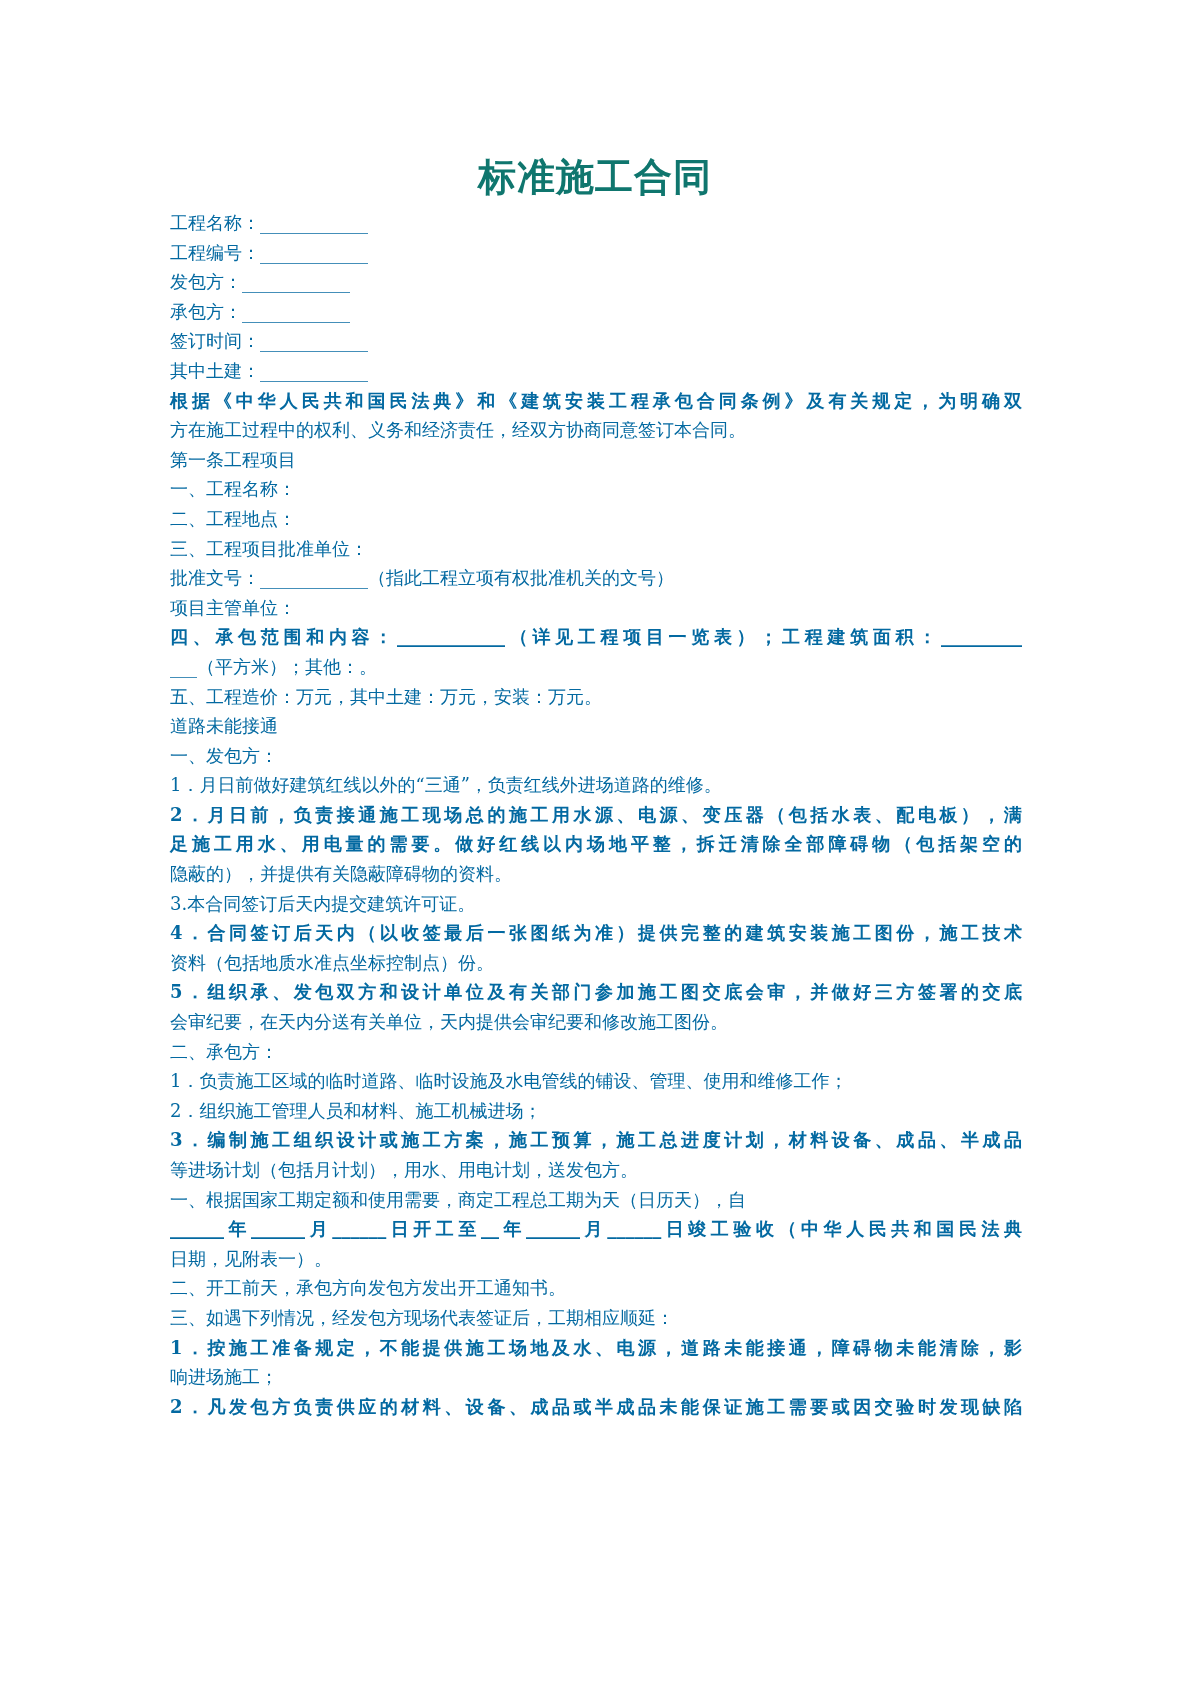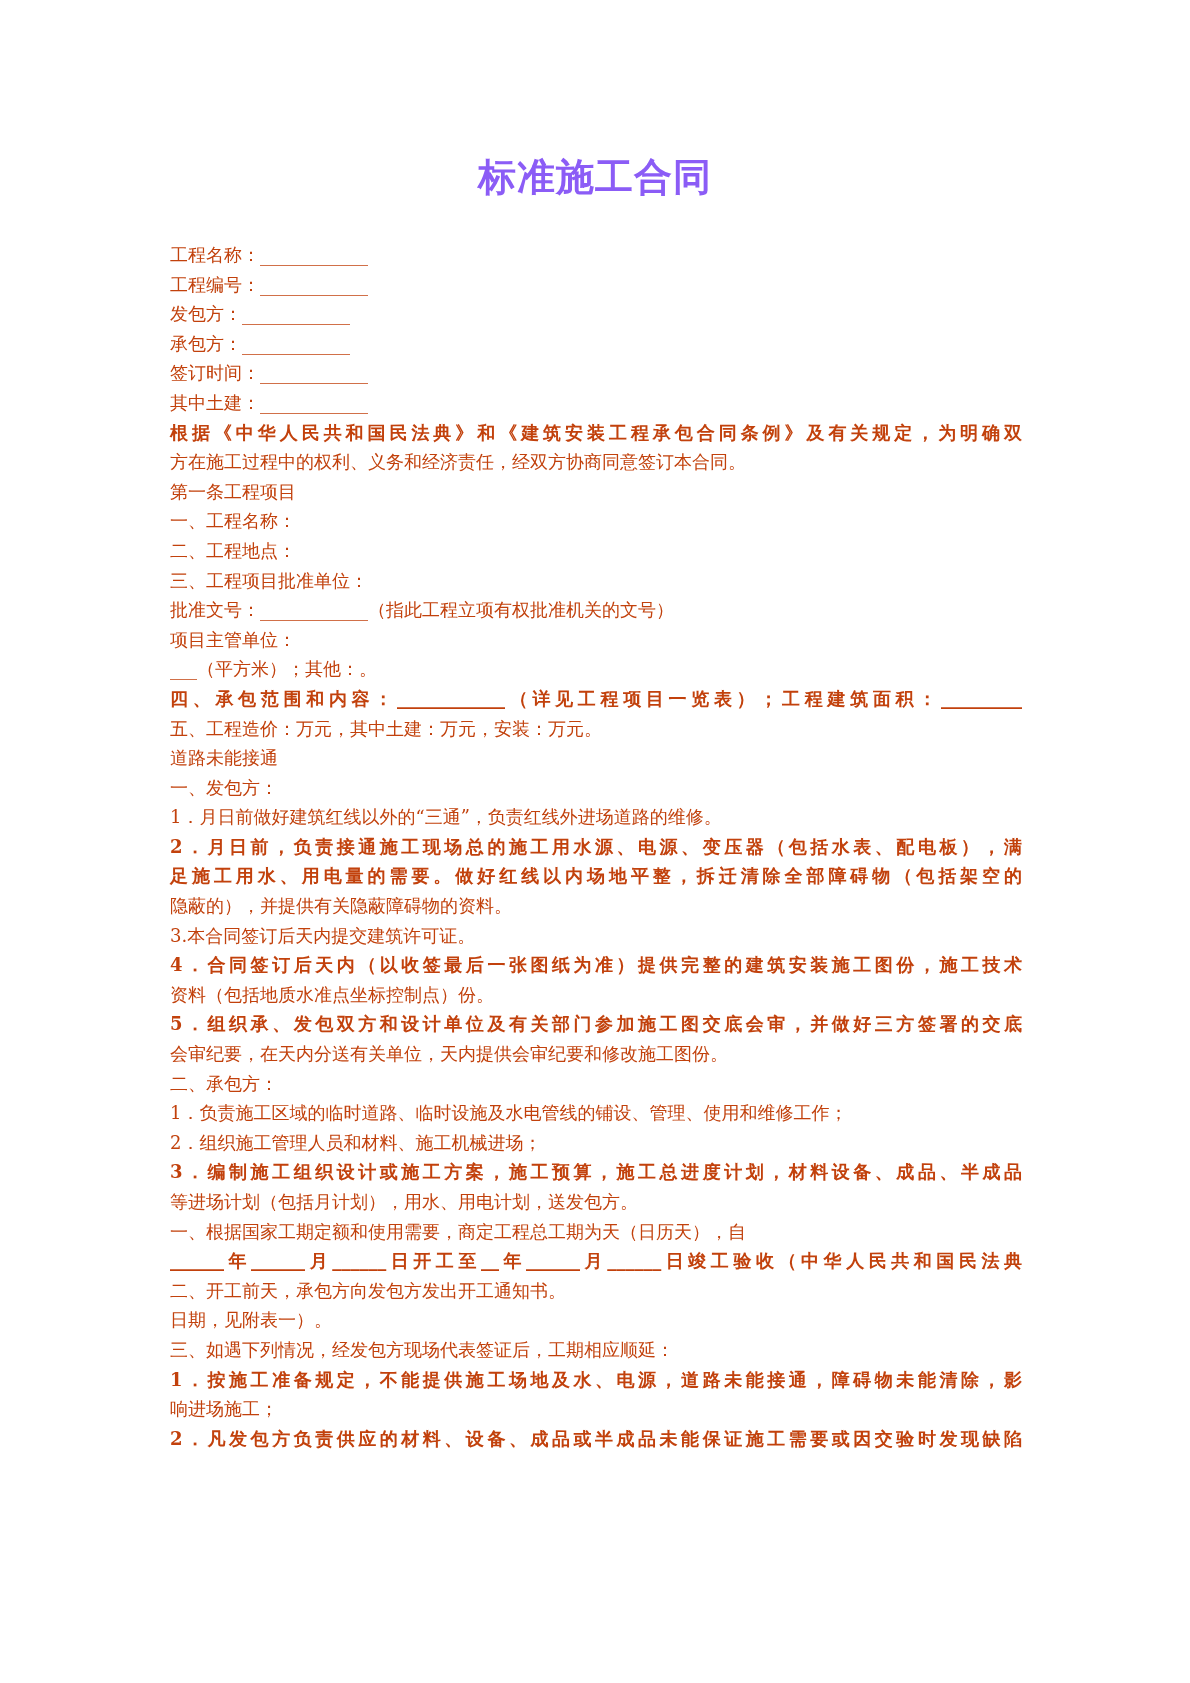--- a/index.html
+++ b/index.html
@@ -1,25 +1,25 @@
 <!DOCTYPE html>
 <html><head>
 <meta charset="utf-8">
 <style>
   html, body { margin: 0; padding: 0; background: #ffffff; }
   body { width: 1190px; height: 1683px; position: relative; overflow: hidden; }
   .page { position: absolute; left: 0; top: 0; width: 1190px; height: 1683px; background: #fff; }
   .title {
     position: absolute; left: 0; top: 152px; width: 1190px; text-align: center;
-    font-family: "DejaVu Serif", serif; font-weight: bold; font-size: 38px; color: #8b5cf6;
+    font-family: "DejaVu Serif", serif; font-weight: bold; font-size: 38px; color: #0f766e;
     letter-spacing: 1px; line-height: 50px;
   }
   .body {
     position: absolute; left: 170px; top: 208px; width: 852px;
-    font-family: "DejaVu Serif", serif; font-size: 18px; color: #c2410c; line-height: 29.6px; margin-top: 32px;
+    font-family: "DejaVu Serif", serif; font-size: 18px; color: #0369a1; line-height: 29.6px;
   }
   .line { white-space: nowrap; height: 29.6px; overflow: visible; }
   .justify { text-align: justify; text-align-last: justify; white-space: normal; font-weight: bold; }
 </style>
 </head>
 <body>
 
 <div class="page">
   <div class="title">标准施工合同</div>
 
@@ -32,41 +32,41 @@
     <div class="line"><span>其中土建：</span><span>____________</span></div>
 
     <div class="line justify">根据《中华人民共和国民法典》和《建筑安装工程承包合同条例》及有关规定，为明确双</div>
     <div class="line">方在施工过程中的权利、义务和经济责任，经双方协商同意签订本合同。</div>
     <div class="line">第一条工程项目</div>
     <div class="line">一、工程名称：</div>
     <div class="line">二、工程地点：</div>
     <div class="line">三、工程项目批准单位：</div>
     <div class="line">批准文号：____________（指此工程立项有权批准机关的文号）</div>
     <div class="line">项目主管单位：</div>
+    <div class="line justify">四、承包范围和内容：____________（详见工程项目一览表）；工程建筑面积：_________</div>
     <div class="line">___（平方米）；其他：。</div>
-    <div class="line justify">四、承包范围和内容：____________（详见工程项目一览表）；工程建筑面积：_________</div>
     <div class="line">五、工程造价：万元，其中土建：万元，安装：万元。</div>
     <div class="line">道路未能接通</div>
     <div class="line">一、发包方：</div>
     <div class="line">1．月日前做好建筑红线以外的“三通”，负责红线外进场道路的维修。</div>
     <div class="line justify">2．月日前，负责接通施工现场总的施工用水源、电源、变压器（包括水表、配电板），满</div>
     <div class="line justify">足施工用水、用电量的需要。做好红线以内场地平整，拆迁清除全部障碍物（包括架空的</div>
     <div class="line">隐蔽的），并提供有关隐蔽障碍物的资料。</div>
     <div class="line">3.本合同签订后天内提交建筑许可证。</div>
     <div class="line justify">4．合同签订后天内（以收签最后一张图纸为准）提供完整的建筑安装施工图份，施工技术</div>
     <div class="line">资料（包括地质水准点坐标控制点）份。</div>
     <div class="line justify">5．组织承、发包双方和设计单位及有关部门参加施工图交底会审，并做好三方签署的交底</div>
     <div class="line">会审纪要，在天内分送有关单位，天内提供会审纪要和修改施工图份。</div>
     <div class="line">二、承包方：</div>
     <div class="line">1．负责施工区域的临时道路、临时设施及水电管线的铺设、管理、使用和维修工作；</div>
     <div class="line">2．组织施工管理人员和材料、施工机械进场；</div>
     <div class="line justify">3．编制施工组织设计或施工方案，施工预算，施工总进度计划，材料设备、成品、半成品</div>
     <div class="line">等进场计划（包括月计划），用水、用电计划，送发包方。</div>
     <div class="line">一、根据国家工期定额和使用需要，商定工程总工期为天（日历天），自</div>
     <div class="line justify">______年______月______日开工至__年______月______日竣工验收（中华人民共和国民法典</div>
+    <div class="line">日期，见附表一）。</div>
     <div class="line">二、开工前天，承包方向发包方发出开工通知书。</div>
-    <div class="line">日期，见附表一）。</div>
     <div class="line">三、如遇下列情况，经发包方现场代表签证后，工期相应顺延：</div>
     <div class="line justify">1．按施工准备规定，不能提供施工场地及水、电源，道路未能接通，障碍物未能清除，影</div>
     <div class="line">响进场施工；</div>
     <div class="line justify">2．凡发包方负责供应的材料、设备、成品或半成品未能保证施工需要或因交验时发现缺陷</div>
   </div>
 </div>
 
 </body></html>

